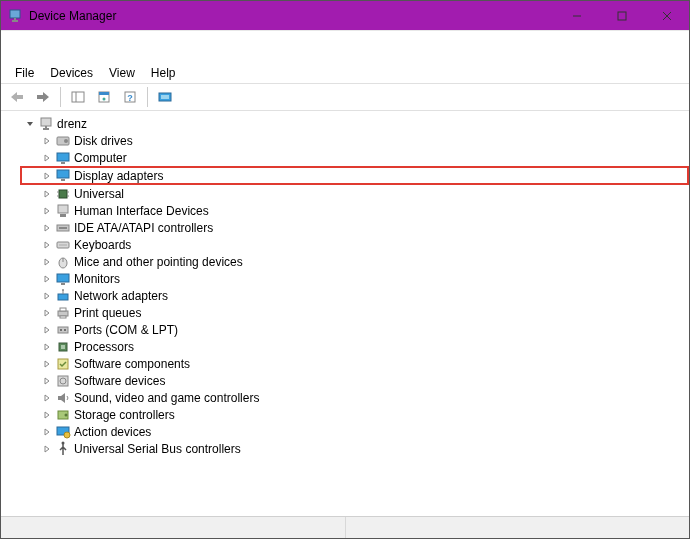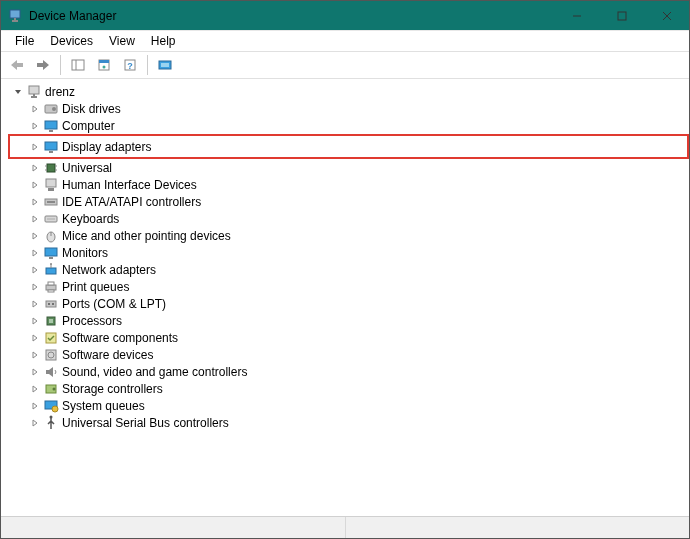--- a/index.html
+++ b/index.html
@@ -1,44 +1,44 @@
 <!DOCTYPE html>
 <html><head>
   <meta charset="utf-8">
   <style>
     * { margin: 0; padding: 0; box-sizing: border-box; font-family: 'Segoe UI', Tahoma, sans-serif; }
     body { width: 690px; height: 539px; background: #fff; border: 1px solid #555; display: flex; flex-direction: column; overflow: hidden; }
 
     
-    .titlebar { height: 30px; display: flex; align-items: center; background: #0f766e; border-bottom: 1px solid #e8e8e8; }
+    .titlebar { height: 30px; display: flex; align-items: center; background: #a21caf; border-bottom: 1px solid #e8e8e8; }
     .titlebar .app-icon { width: 16px; height: 16px; margin: 0 6px; }
     .titlebar .title { font-size: 12px; color: #000; flex: 1; }
     .titlebar .controls { display: flex; }
     .titlebar .ctrl { width: 45px; height: 30px; display: flex; align-items: center; justify-content: center; font-size: 14px; color: #444; }
     .titlebar .ctrl.close { font-size: 12px; }
 
     
-    .menubar { height: 20px; display: flex; align-items: center; padding: 0 6px; background: #fff; }
+    .menubar { height: 20px; display: flex; align-items: center; padding: 0 6px; background: #fff; margin-top: 32px; }
     .menubar .menuitem { font-size: 12px; color: #000; padding: 2px 8px; }
 
     
     .toolbar { height: 28px; display: flex; align-items: center; padding: 0 4px; background: #fff; border-top: 1px solid #e0e0e0; border-bottom: 1px solid #e0e0e0; gap: 2px; }
     .toolbar .btn { width: 24px; height: 24px; display: flex; align-items: center; justify-content: center; border-radius: 2px; }
     .toolbar .sep { width: 1px; height: 20px; background: #ccc; margin: 0 3px; }
 
     
-    .treearea { flex: 1; overflow: auto; padding: 4px 0 0 8px; }
+    .treearea { flex: 1; overflow: auto; padding: 4px 0 0 20px; }
     .root { padding-left: 2px; }
     .root-row { display: flex; align-items: center; height: 17px; }
     .children { padding-left: 17px; }
     .node { display: flex; align-items: center; height: 17px; }
     .arrow { width: 14px; height: 14px; display: flex; align-items: center; justify-content: center; color: #666; font-size: 10px; }
     .icon { width: 16px; height: 16px; margin: 0 3px 0 1px; flex-shrink: 0; }
     .label { font-size: 12px; color: #000; white-space: nowrap; }
-    .highlight { border: 2px solid #e03a30; padding: 0 6px 0 0; margin-left: -20px; padding-left: 18px; height: 25px; }
+    .highlight { border: 2px solid #e03a30; padding: 0 6px 0 0; margin-left: -20px; padding-left: 18px; height: 19px; align-items: flex-end; }
 
     
     .statusbar { height: 22px; border-top: 1px solid #d0d0d0; background: #f0f0f0; display: flex; }
     .statusbar .cell { flex: 1; border-right: 1px solid #d8d8d8; }
     .statusbar .cell:last-child { border-right: none; }
   </style>
 </head>
 <body>
 
 <div class="titlebar">
@@ -346,21 +346,21 @@
         <div class="node">
           <span class="arrow">
             <svg width="8" height="8">
               <path d="M2 1 L6 4 L2 7 Z" fill="none" stroke="#888" stroke-width="1"></path>
             </svg>
           </span>
           <span class="icon"><svg viewBox="0 0 16 16">
               <rect x="2" y="3" width="12" height="8" fill="#3aa0e0" stroke="#2a6a9a"></rect>
               <circle cx="12" cy="11" r="3" fill="#e8c040" stroke="#a88820"></circle>
             </svg></span>
-          <span class="label">System queues</span>
+          <span class="label">Action devices</span>
         </div>
         <div class="node">
           <span class="arrow">
             <svg width="8" height="8">
               <path d="M2 1 L6 4 L2 7 Z" fill="none" stroke="#888" stroke-width="1"></path>
             </svg>
           </span>
           <span class="icon"><svg viewBox="0 0 16 16">
               <path d="M8 2 L8 14 M8 6 L5 9 M8 6 L11 9" fill="none" stroke="#555" stroke-width="1.5"></path>
               <circle cx="8" cy="2" r="1.5" fill="#555"></circle>

